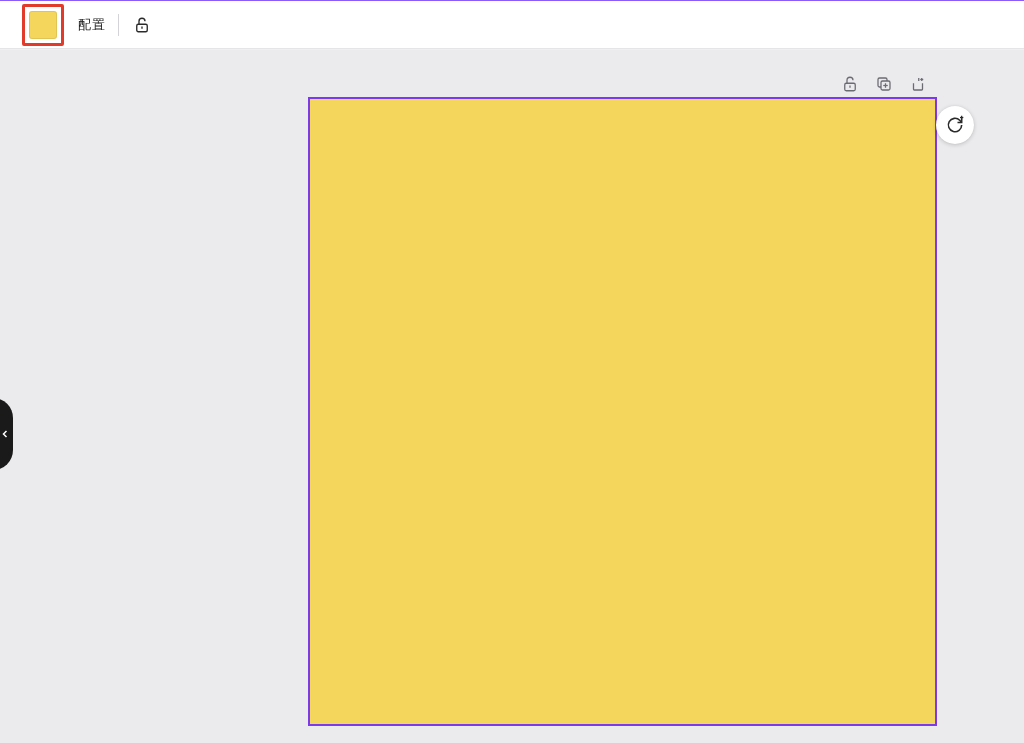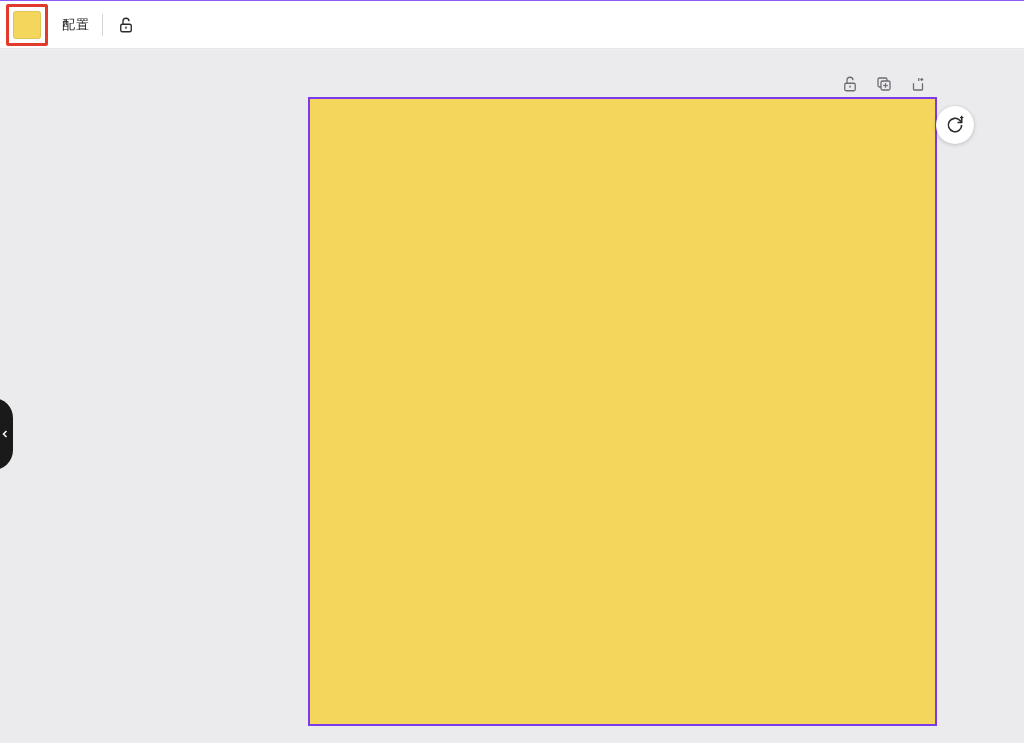--- a/index.html
+++ b/index.html
@@ -25,21 +25,21 @@
     }
     .toolbar {
       position: absolute;
       top: 1px;
       left: 0;
       right: 0;
       height: 48px;
       background: #ffffff;
       display: flex;
       align-items: center;
-      padding-left: 6px;
+      padding-left: 22px;
       border-bottom: 1px solid #e5e5e8;
     }
     .color-swatch-wrapper {
       width: 42px;
       height: 42px;
       border: 3px solid #e13c2b;
       display: flex;
       align-items: center;
       justify-content: center;
       border-radius: 2px;

